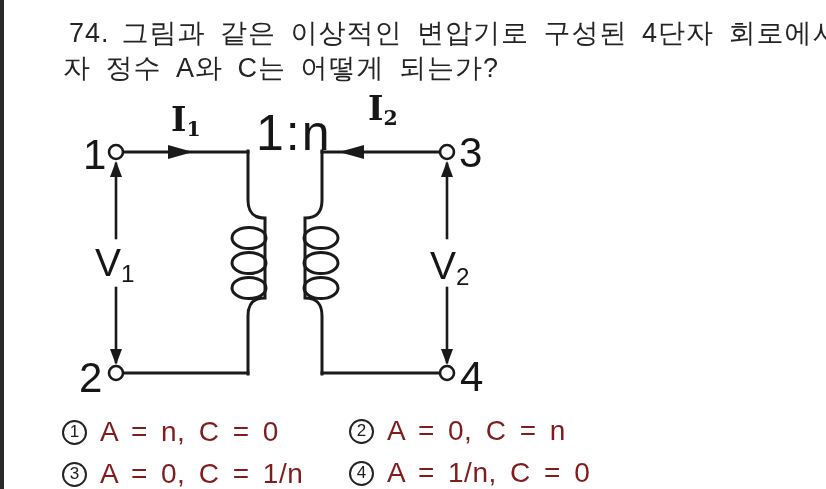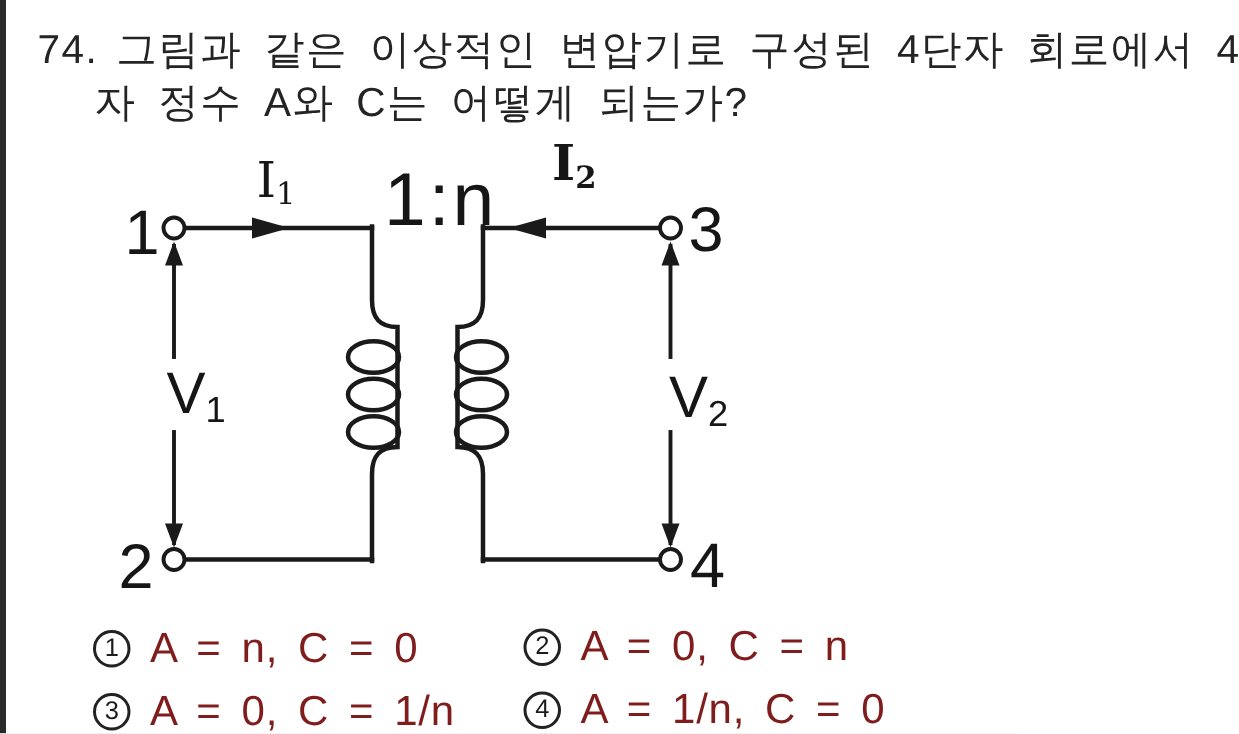--- a/index.html
+++ b/index.html
@@ -20,36 +20,36 @@
   .q-line {
     position: absolute;
     font-size: 27px;
     letter-spacing: 1px;
     word-spacing: 6px;
     white-space: nowrap;
     color: #242424;
   }
   .q1 { left: 25px; top: 15px; }
   .q2 { left: 63px; top: 50px; }
-  .q-num { margin-right: 12px; }
+  .q-num { margin-right: 12px; margin-left: 44px; }
   
   .lbl { position: absolute; line-height: 1; color: #161616; white-space: nowrap; }
   .terminal { font-size: 42px; }
   .t1 { left: 83px;  top: 134px; }
   .t2 { left: 79px;  top: 357px; }
   .t3 { left: 459px; top: 132px; }
   .t4 { left: 460px; top: 356px; }
   .current { font-family: "DejaVu Serif", "Liberation Serif", serif; font-size: 33px; }
-  .i1 { left: 171px; top: 103px; }
+  .i1 { left: 171px; top: 103px; font-weight: bold; }
   .i2 { left: 368px; top: 92px; font-weight: bold; }
   .current sub, .voltage sub {
     font-size: 0.62em; line-height: 1; vertical-align: -0.25em;
   }
   .ratio { left: 256px; top: 108px; font-size: 50px; letter-spacing: 2px; }
-  .voltage { font-size: 39px; margin-left: 16px; }
+  .voltage { font-size: 39px; }
   .v1 { left: 95px;  top: 243px; }
   .v2 { left: 430px; top: 246px; }
   
   .circuit-svg { position: absolute; left: 60px; top: 95px; }
   
   .choice {
     position: absolute;
     display: flex; align-items: center; gap: 13px;
     white-space: nowrap;
   }

